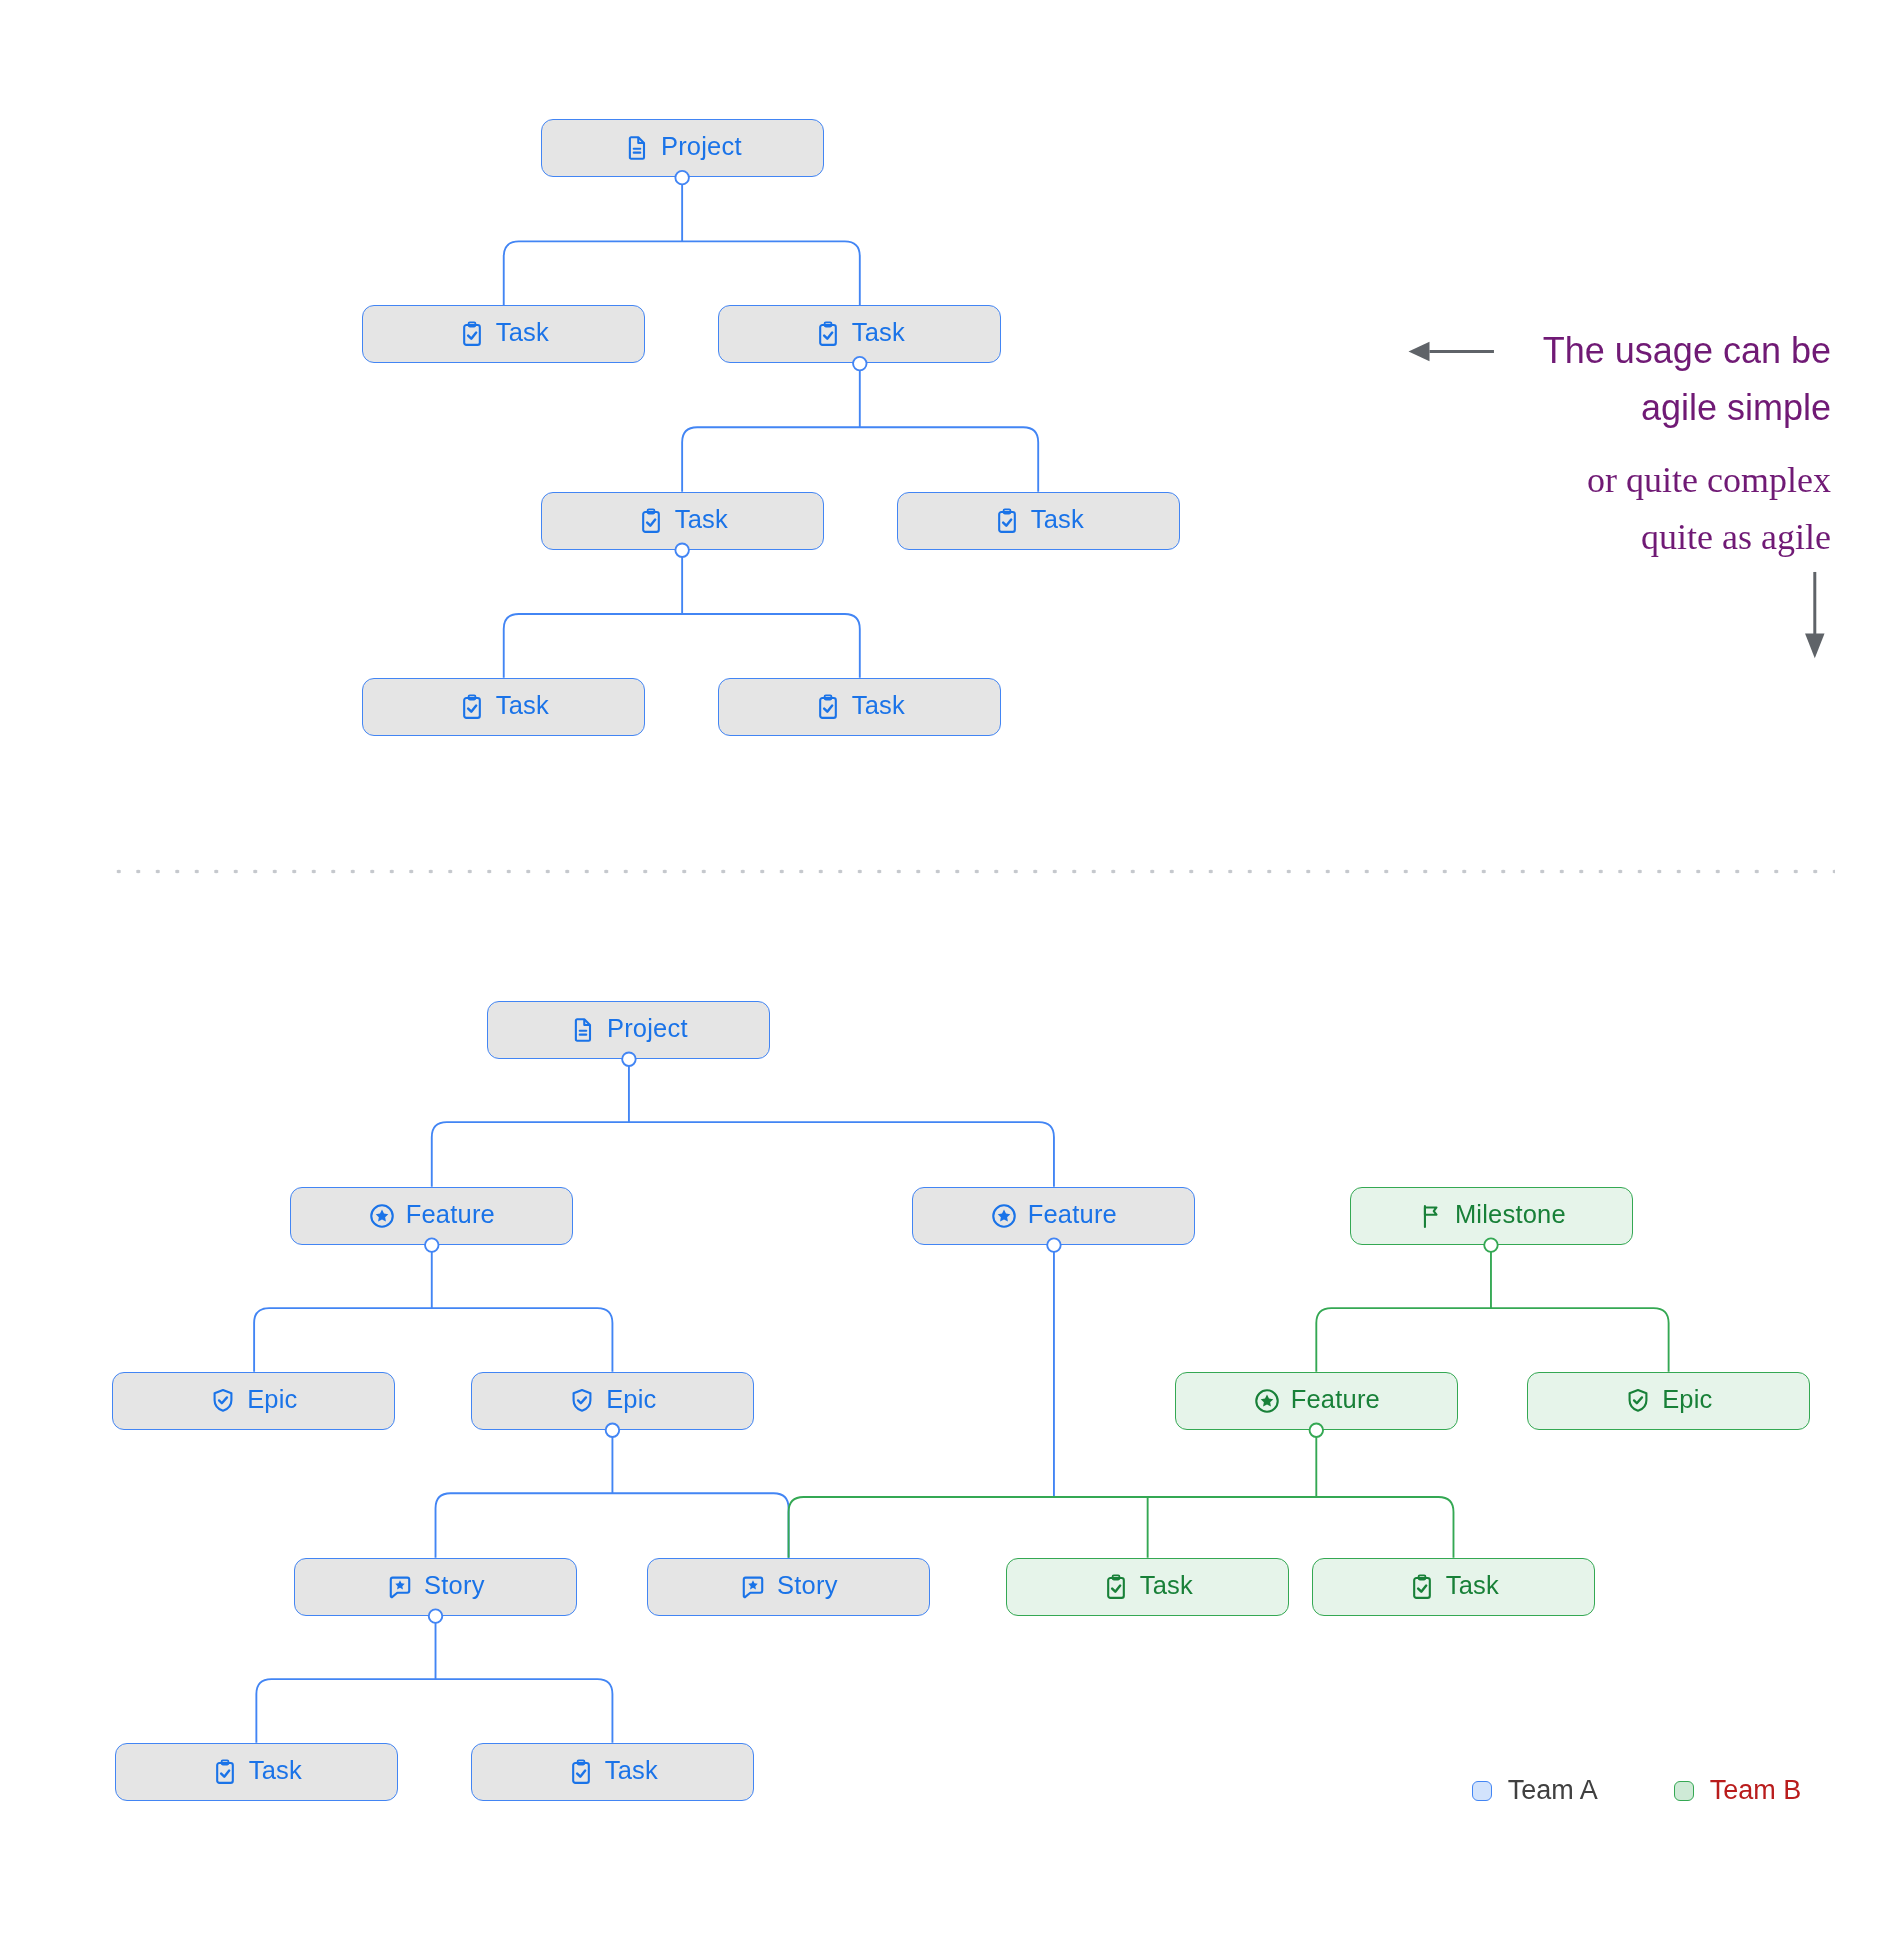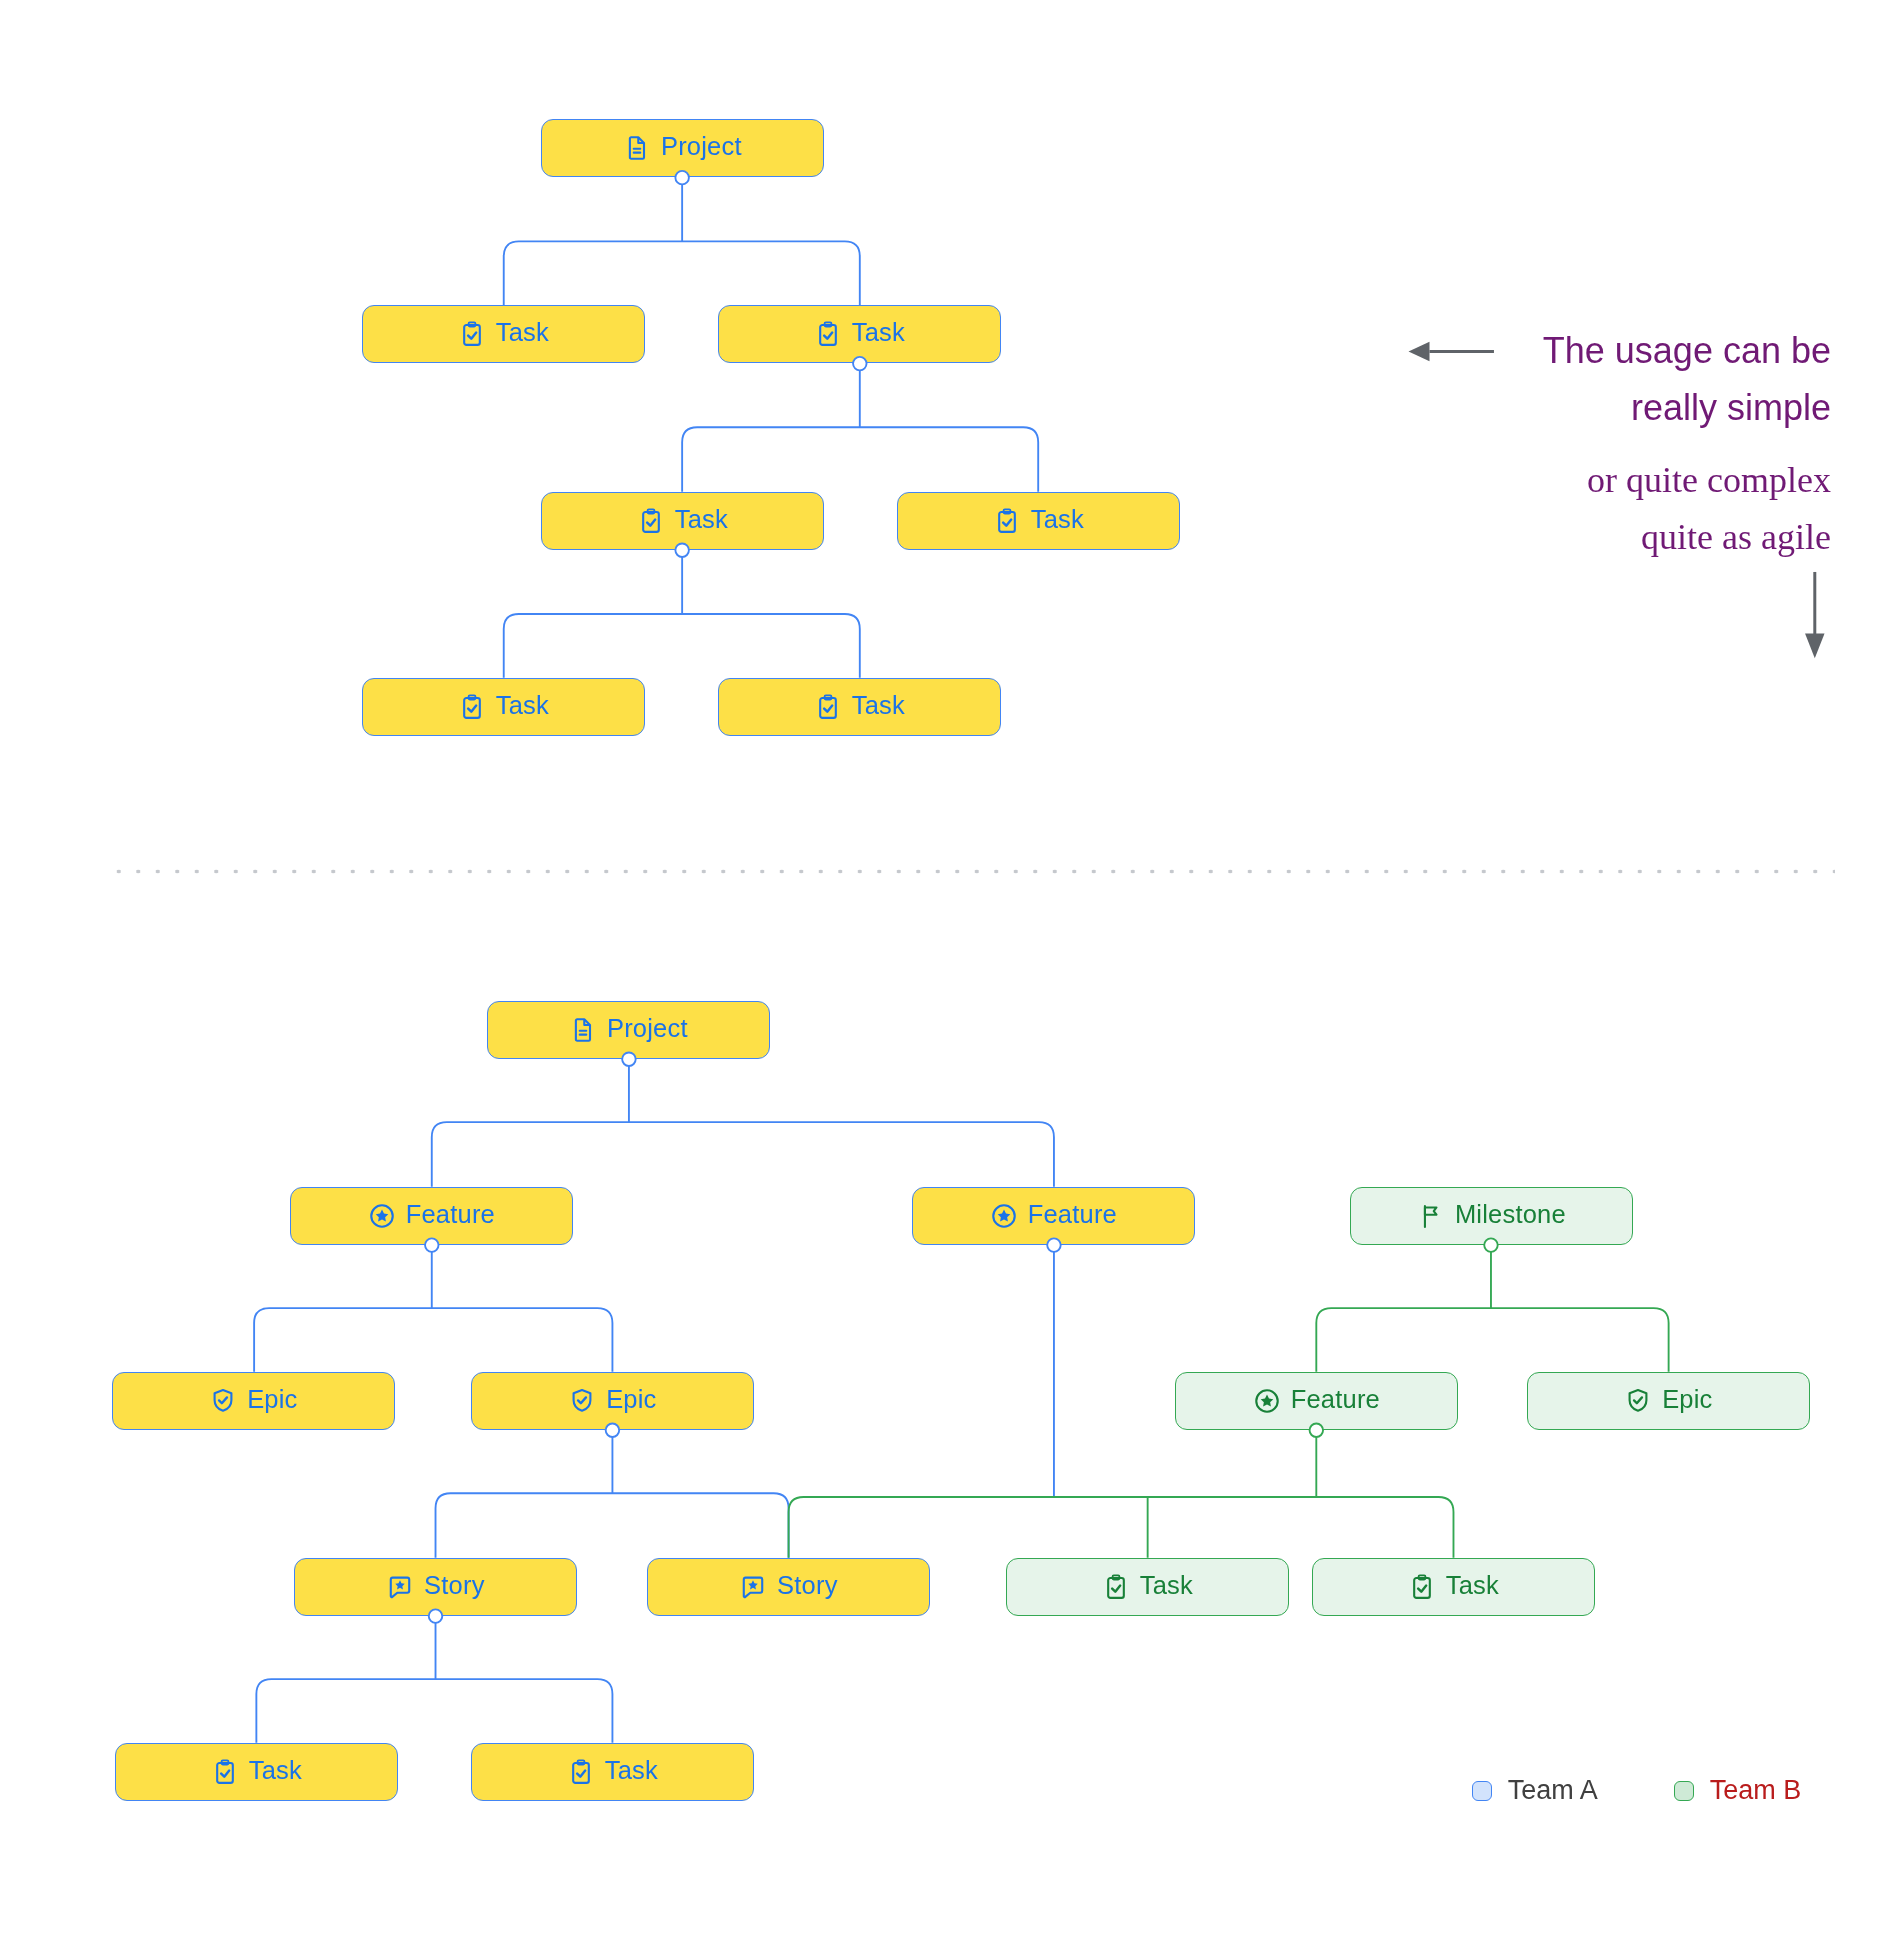--- a/index.html
+++ b/index.html
@@ -13,21 +13,21 @@
   
   .node{
     position:absolute;
     width:283px;height:58px;
     border-radius:12px;
     box-sizing:border-box;
     display:flex;align-items:center;justify-content:center;
     gap:9.7px;
     z-index:2;
   }
-  .team-a{background:#fde047;border:1.9px solid #4285F4;color:#1A73E8;}
+  .team-a{background:#e5e5e5;border:1.9px solid #4285F4;color:#1A73E8;}
   .team-b{background:#E6F4EA;border:1.9px solid #34A853;color:#188038;}
   .node .label{
     font-size:25.5px;font-weight:500;letter-spacing:0.2px;
     line-height:1;transform:translateY(-0.7px);
   }
   .node .icon{width:28px;height:28px;flex:0 0 auto;display:block;}
   
   .lines{position:absolute;left:0;top:0;z-index:3;pointer-events:none;}
   
   .annotation{
@@ -263,21 +263,21 @@
       <polygon points="1879,469 1907,456 1907,482" fill="#5F6368"></polygon>
     </g>
     <g>
       <path d="M2421 763 V846" fill="none" stroke="#5F6368" stroke-width="4"></path>
       <polygon points="2408,845 2434,845 2421,878" fill="#5F6368"></polygon>
     </g>
   </svg>
 
   <div class="annotation">
     <p><span>The usage can be</span><br>
-    <span>really simple</span></p>
+    <span>agile simple</span></p>
     <p><span>or quite complex</span><br>
     <span>quite as agile</span></p>
   </div>
 
   <div class="divider"></div>
 
   <div class="legend-item legend-a" style="left:1472px">
     <span class="swatch sw-a"></span>
     <span class="legend-label">Team A</span>
   </div>

